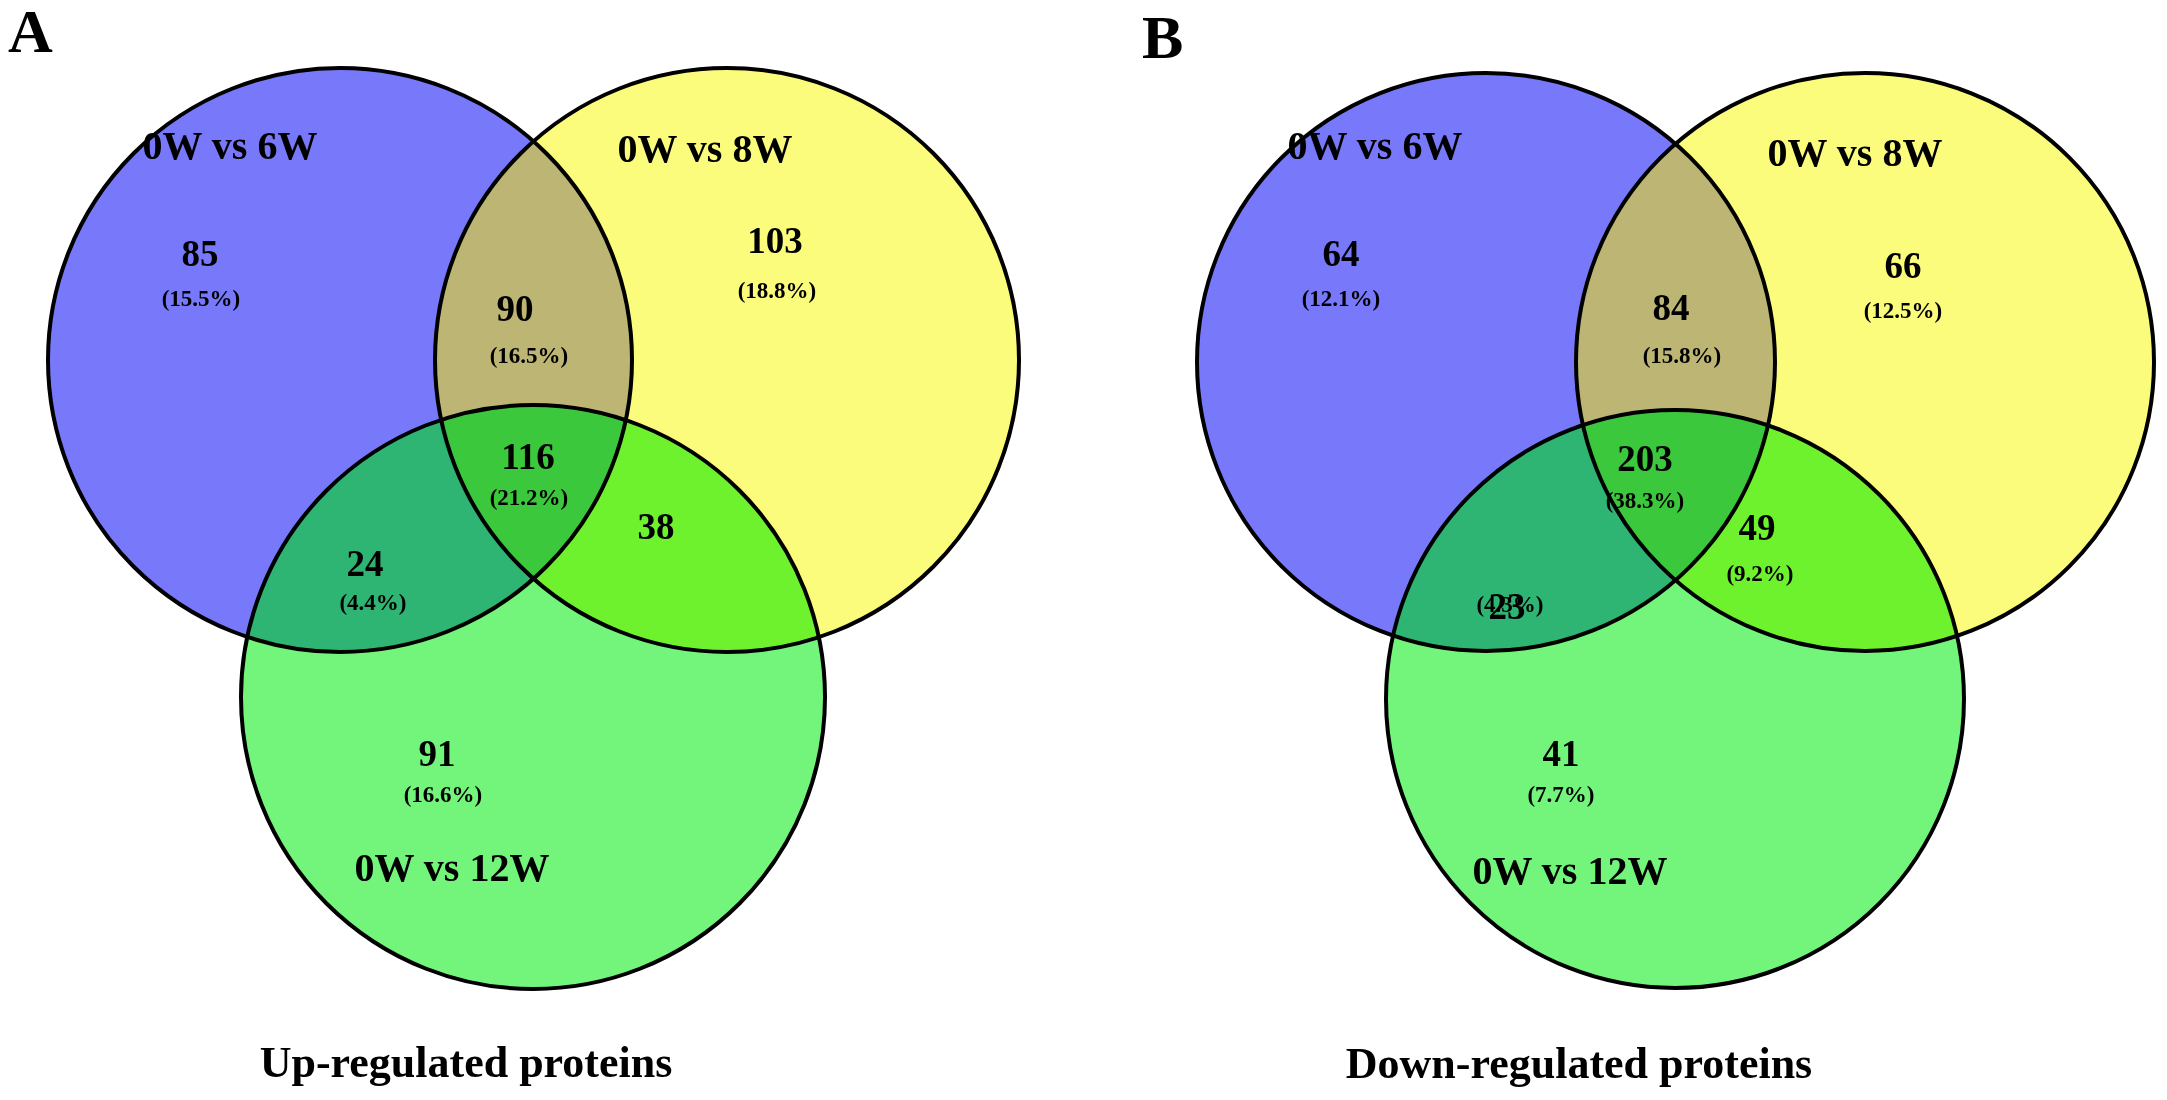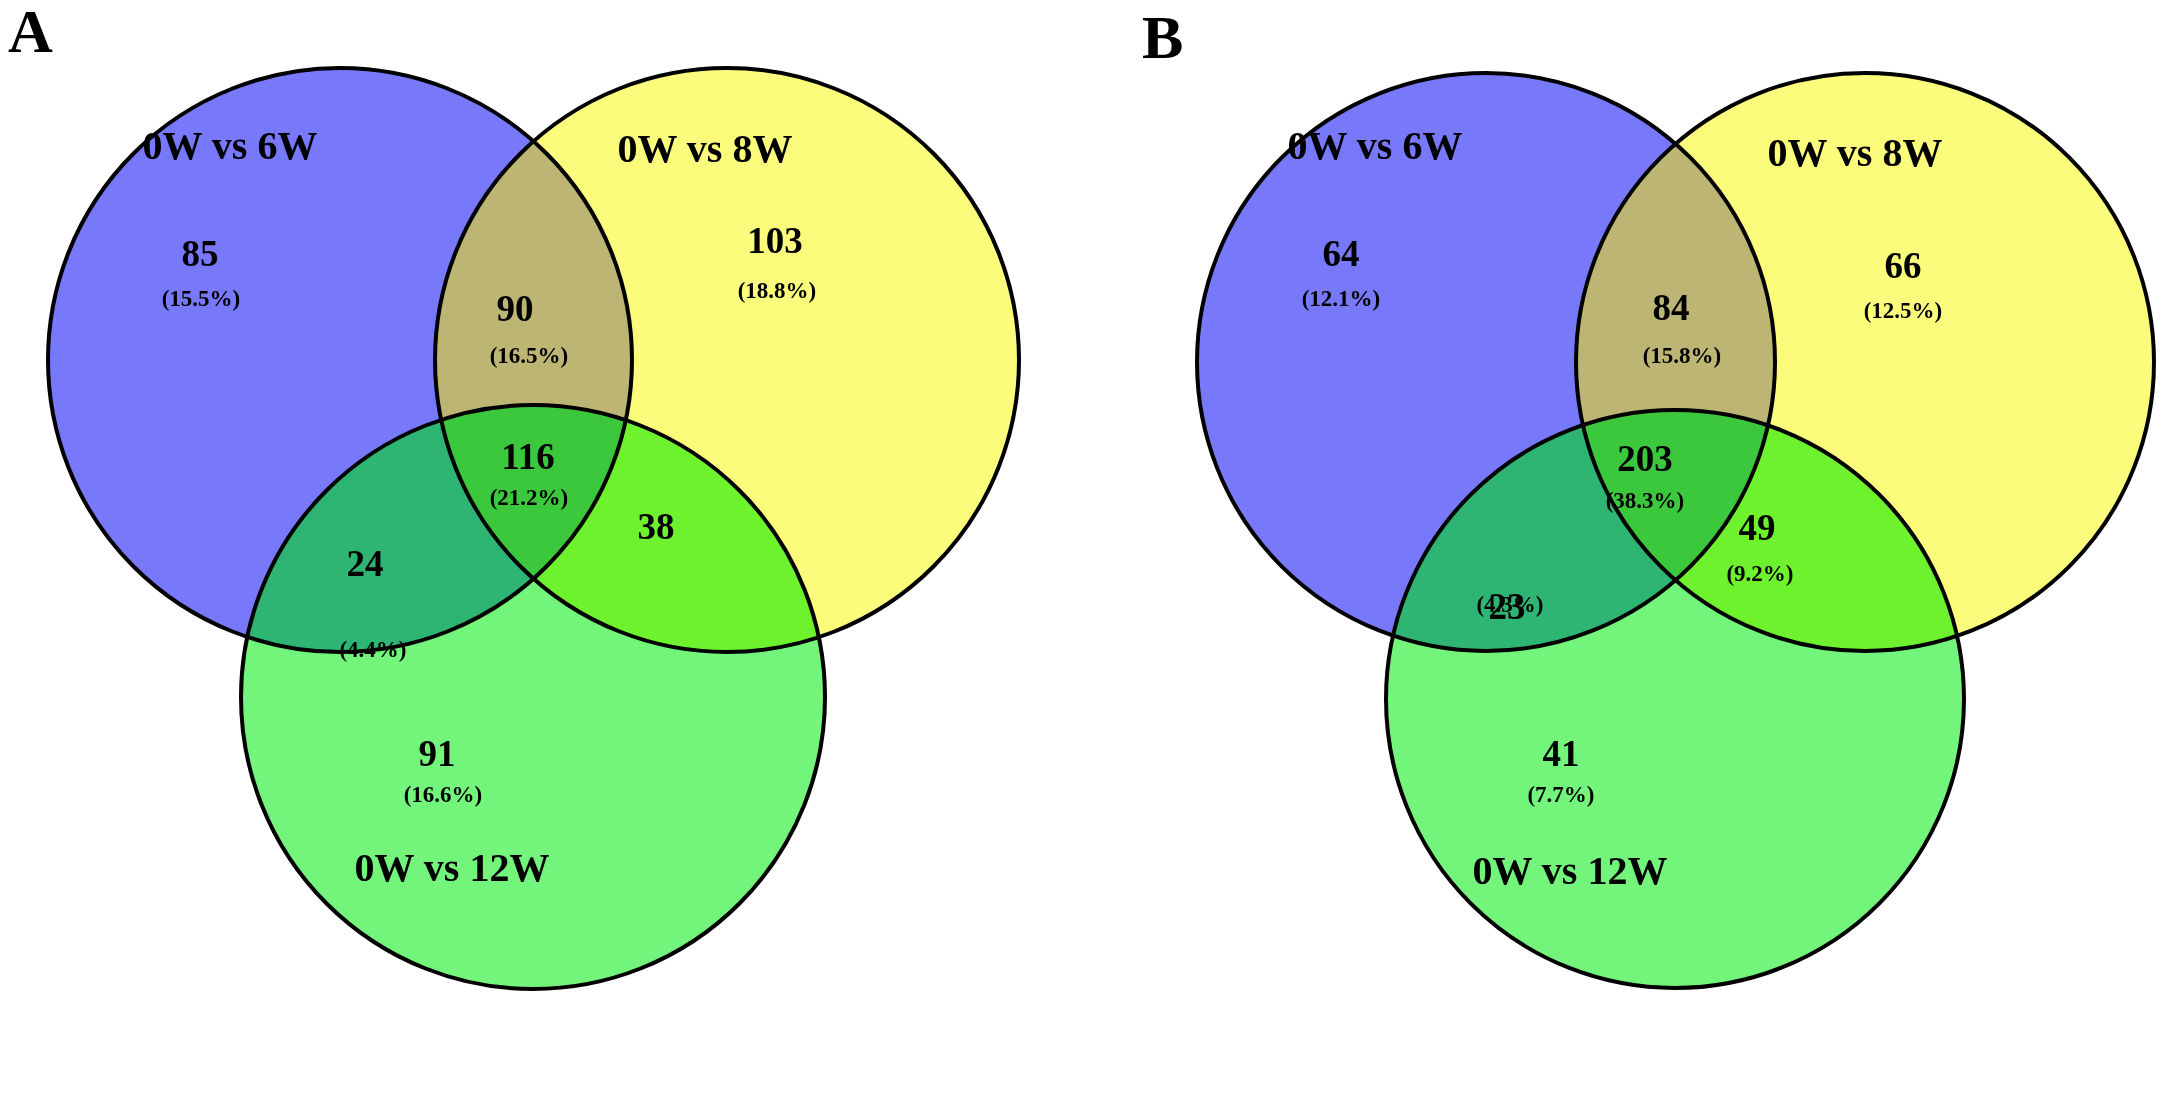--- a/index.html
+++ b/index.html
@@ -104,28 +104,29 @@
         <div class="lbl set-label" style="left: 230px; top: 146px;">0W vs 6W</div>
         <div class="lbl set-label" style="left: 705px; top: 149px;">0W vs 8W</div>
         <div class="lbl set-label" style="left: 452px; top: 868px;">0W vs 12W</div>
         <div class="lbl count" style="left: 200px; top: 253px;">85</div>
         <div class="lbl pct" style="left: 201px; top: 298px;">(15.5%)</div>
         <div class="lbl count" style="left: 775px; top: 240px;">103</div>
         <div class="lbl pct" style="left: 777px; top: 290px;">(18.8%)</div>
         <div class="lbl count" style="left: 515px; top: 308px;">90</div>
         <div class="lbl pct" style="left: 529px; top: 355px;">(16.5%)</div>
         <div class="lbl count" style="left: 365px; top: 563px;">24</div>
-        <div class="lbl pct" style="left: 373px; top: 602px; margin-top: 47px;">(4.4%)</div>
+        <div class="lbl pct" style="left: 373px; top: 602px;">(4.4%)</div>
         <div class="lbl count" style="left: 656px; top: 526px;">38</div>
         <div class="lbl count" style="left: 528px; top: 456px;">116</div>
         <div class="lbl pct" style="left: 529px; top: 497px;">(21.2%)</div>
         <div class="lbl count" style="left: 437px; top: 753px;">91</div>
         <div class="lbl pct" style="left: 443px; top: 794px;">(16.6%)</div>
       </div>
     <div class="letter" style="left: 8px; top: 0px;">A</div>
+    <div class="caption" style="left: 466px; top: 1063px;">Up-regulated proteins</div>
   </div>
 
   <div class="panel panel-b">
     <svg class="venn" viewBox="0 0 1083 1100">
         <defs>
           <clipPath id="clip1a">
             <circle cx="402" cy="362" r="289"></circle>
           </clipPath>
           <clipPath id="clip1b">
             <circle cx="781" cy="362" r="289"></circle>
@@ -165,15 +166,16 @@
         <div class="lbl count" style="left: 423px; top: 565px; margin-top: 41px;">23</div>
         <div class="lbl pct" style="left: 426px; top: 604px;">(4.3%)</div>
         <div class="lbl count" style="left: 673px; top: 527px;">49</div>
         <div class="lbl pct" style="left: 676px; top: 573px;">(9.2%)</div>
         <div class="lbl count" style="left: 561px; top: 458px;">203</div>
         <div class="lbl pct" style="left: 561px; top: 500px;">(38.3%)</div>
         <div class="lbl count" style="left: 477px; top: 753px;">41</div>
         <div class="lbl pct" style="left: 477px; top: 794px;">(7.7%)</div>
       </div>
     <div class="letter" style="left: 58px; top: 6px;">B</div>
+    <div class="caption" style="left: 495px; top: 1064px;">Down-regulated proteins</div>
   </div>
 
 </div>
 
 </body></html>

